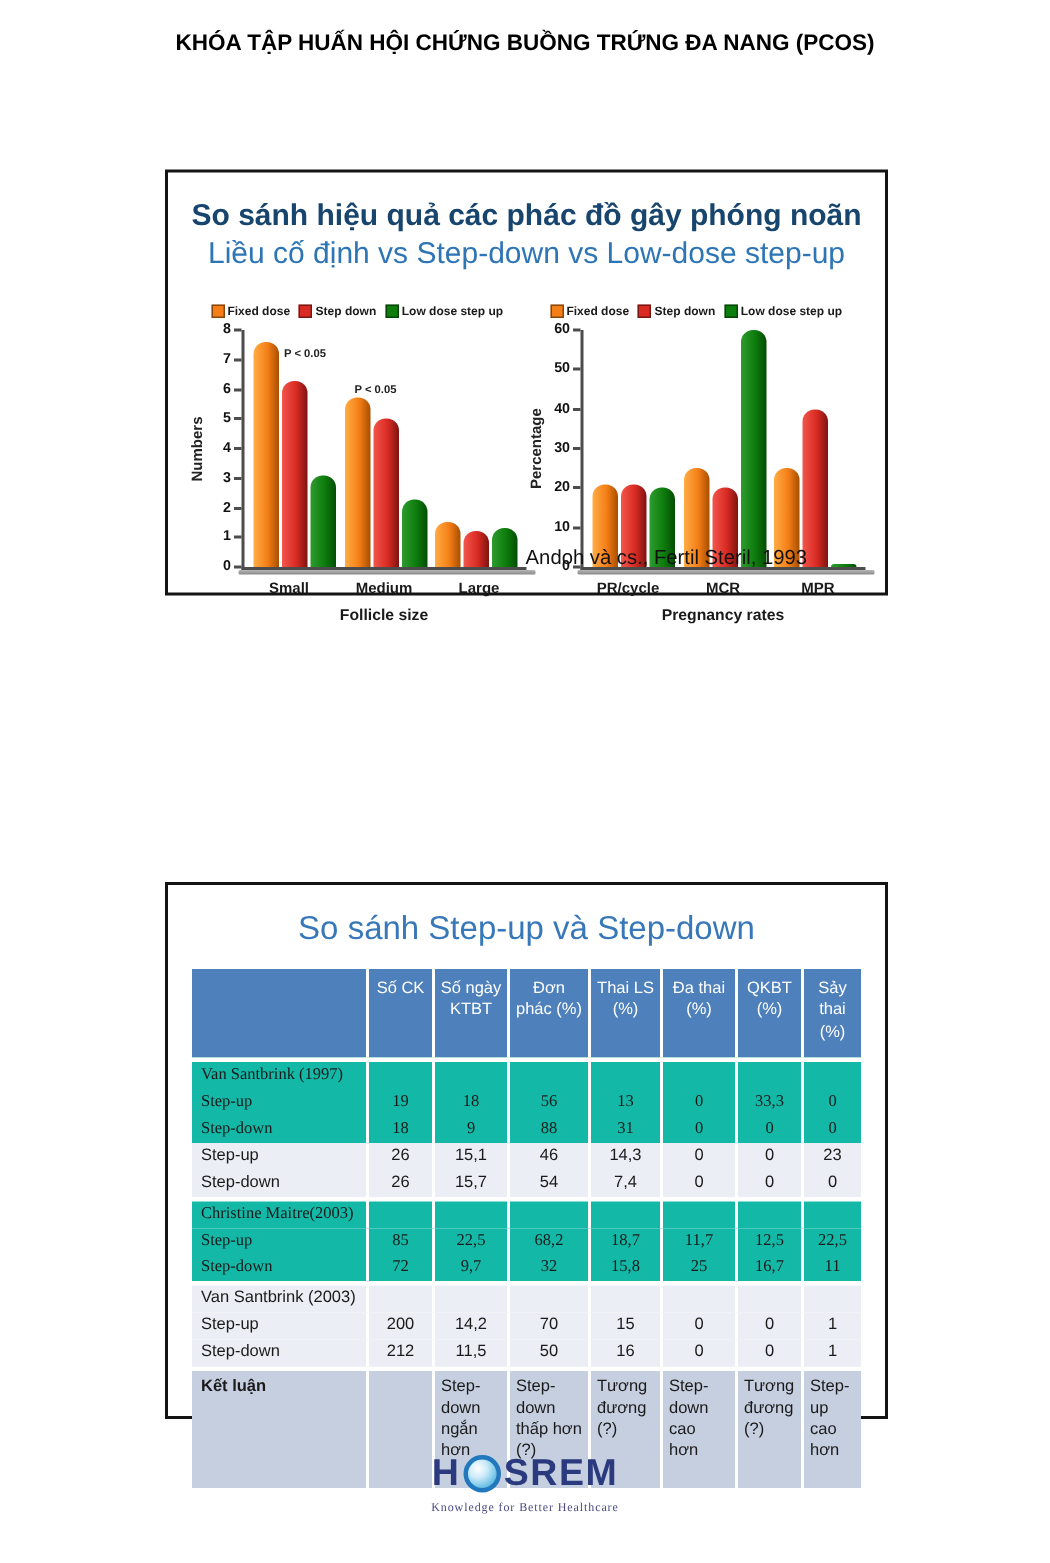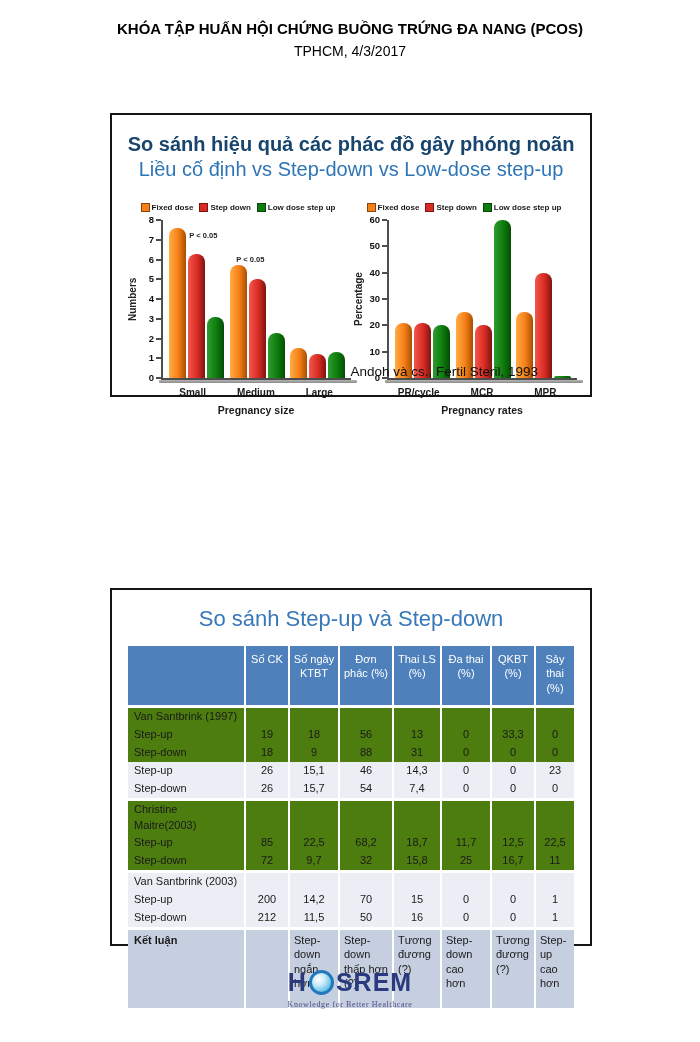--- a/index.html
+++ b/index.html
@@ -47,40 +47,39 @@
   
   .s2-title{margin-top:16px;text-align:center;font-size:22px;color:#3878B8;}
   table.cmp{margin:14px 0 0 16px;border-collapse:separate;border-spacing:0;table-layout:fixed;width:446px;}
   table.cmp th{background:#4E80BC;color:#fff;font-weight:normal;font-size:11px;line-height:1.3;
        text-align:center;vertical-align:top;padding:6px 2px 10px;border-right:2px solid #fff;}
   table.cmp th:last-child{border-right:none;}
   table.cmp td{font-size:11px;color:#1a1a1a;text-align:center;vertical-align:middle;
        padding:1px 2px;border-right:2px solid #fff;line-height:1.45;}
   table.cmp td:last-child{border-right:none;}
   table.cmp td.c0{text-align:left;padding-left:6px;}
-  tr.band-a td{background:#4d7c0f;}
+  tr.band-a td{background:#14b8a6;font-family:Liberation Serif, serif;}
   tr.band-b td{background:#EBEEF4;}
   tr.first td{border-top:3px solid #fff;}
   tr.concl td{background:#C5CFDF;text-align:left;vertical-align:top;padding:3px 4px;line-height:1.3;height:72px;border-top:3px solid #fff;}
   tr.concl td.c0{font-weight:bold;}
 
   
   .footer{position:absolute;top:968px;left:0;width:700px;text-align:center;}
   .logo-row{display:flex;align-items:center;justify-content:center;gap:1px;}
   .logo-row .lt{font-size:25px;font-weight:bold;color:#2B3A7E;letter-spacing:1px;}
   .globe{width:19px;height:19px;border-radius:50%;border:3px solid #2178BC;margin:0 1px;
          background:radial-gradient(circle at 35% 32%,#ffffff 0%,#CBEAf8 35%,#6FC3E6 70%,#2F8FC9 100%);}
   .tagline{margin-top:3px;font-family:"Liberation Serif",serif;font-size:8px;color:#4B4B85;letter-spacing:0.6px;}
 </style>
 </head>
 <body>
 
 <div class="page-header">
   <div class="ht">KHÓA TẬP HUẤN HỘI CHỨNG BUỒNG TRỨNG ĐA NANG (PCOS)</div>
-  <div class="hs">TPHCM, 4/3/2017</div>
 </div>
 
 <div class="slide" id="slide1">
   <div class="s1-title">So sánh hiệu quả các phác đồ gây phóng noãn</div>
   <div class="s1-subtitle">Liều cố định vs Step-down vs Low-dose step-up</div>
   <div class="charts-row">
     <div class="chart">
         <div class="legend">
           <span class="item">
             <span class="sw" style="background: rgb(245, 127, 23);"></span>
@@ -138,21 +137,21 @@
               </div>
               <span class="ann" style="left: 14%; top: 7%;">P &lt; 0.05</span>
               <span class="ann" style="left: 39%; top: 22%;">P &lt; 0.05</span>
             </div>
             <div class="floor"></div>
             <div class="xlabels">
               <span>Small</span>
               <span>Medium</span>
               <span>Large</span>
             </div>
-            <div class="xtitle">Pregnancy size</div>
+            <div class="xtitle">Follicle size</div>
           </div>
         </div>
       </div>
     <div class="chart">
         <div class="legend">
           <span class="item">
             <span class="sw" style="background: rgb(245, 127, 23);"></span>
             <span class="lt">Fixed dose</span>
           </span>
           <span class="item">

